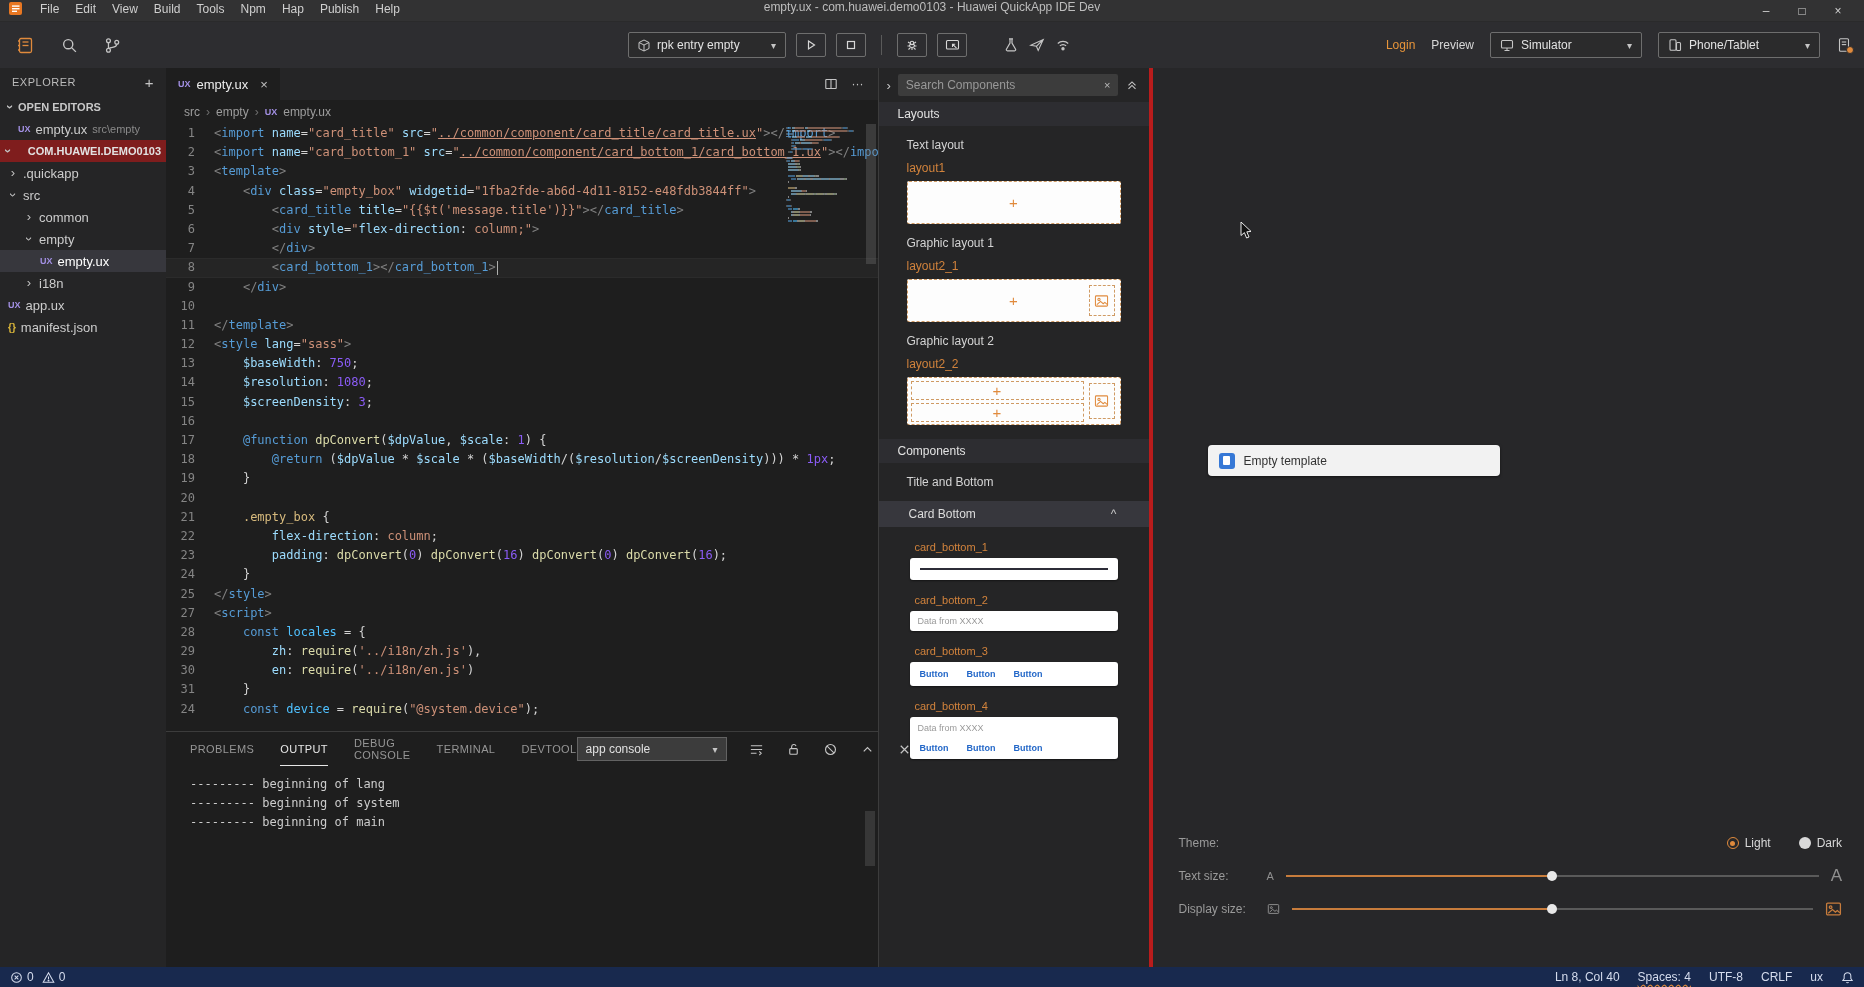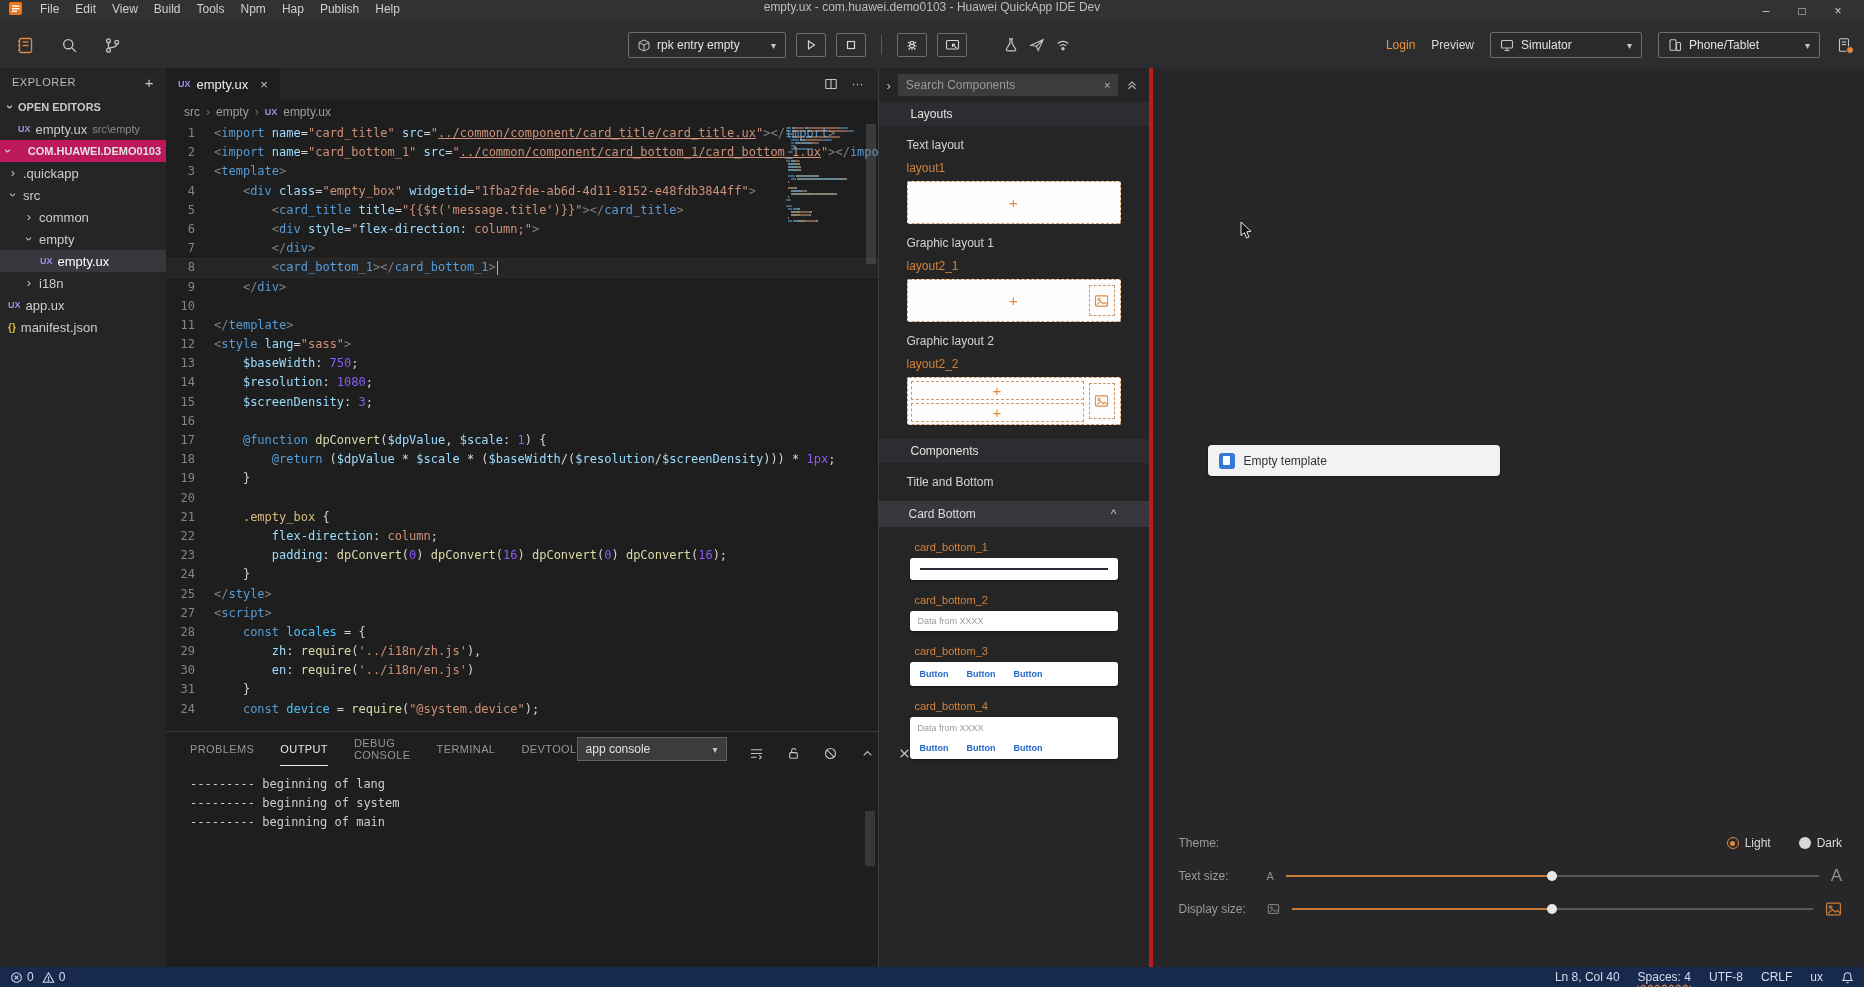--- a/index.html
+++ b/index.html
@@ -36,21 +36,21 @@
 
 .main{display:flex;height:899px}
 
 
 .explorer{width:166px;flex:none;background:#252526;font-size:13px;overflow:hidden}
 .explorer-header{height:28px;display:flex;align-items:center;padding:0 12px;color:#bbb;font-size:11px;letter-spacing:.5px}
 .explorer-header .plus{margin-left:auto;font-size:15px;color:#c5c5c5;cursor:pointer}
 .section-row{height:22px;display:flex;align-items:center;padding:0 5px;font-size:11px;font-weight:bold;color:#c8c8c8;gap:3px}
 .open-editor-row{height:22px;display:flex;align-items:center;padding-left:18px;gap:5px;cursor:pointer}
 .dim-path{color:#8a8a8a;font-size:11px}
-.project-row{height:22px;background:#be185d;display:flex;align-items:center;padding:0 5px;font-weight:bold;font-size:11px;color:#e2e2e2;gap:17px;cursor:pointer}
+.project-row{height:22px;background:#7f1d1d;display:flex;align-items:center;padding:0 5px;font-weight:bold;font-size:11px;color:#e2e2e2;gap:17px;cursor:pointer}
 .tree-row{height:22px;display:flex;align-items:center;gap:5px;color:#cccccc;cursor:pointer;white-space:nowrap}
 .tree-row.selected{background:#37373d;color:#fff}
 .chev{display:inline-block;color:#c0c0c0;font-size:13px;width:10px;text-align:center;line-height:10px}
 .chev.expanded{transform:rotate(90deg)}
 .ux-badge{color:#a390e4;font-size:9px;font-weight:bold}
 .json-badge{color:#dbb73a;font-size:10px;font-weight:bold}
 
 
 .editor-col{flex:1;min-width:0;display:flex;flex-direction:column;background:#1e1e1e}
 .tabbar{height:32px;background:#252526;display:flex;align-items:stretch}
@@ -73,39 +73,39 @@
 .mm-line span{height:2px;opacity:.55;flex:none}
 .vscroll{position:absolute;top:0;right:0;width:14px;height:100%}
 .vscroll .thumb{position:absolute;top:0;right:2px;width:10px;height:140px;background:rgba(121,121,121,.32)}
 
 
 .bottom-panel{height:236px;border-top:1px solid #3c3c3c;display:flex;flex-direction:column;background:#1e1e1e;position:relative}
 .panel-header{height:34px;display:flex;align-items:center;padding:0 26px 0 24px}
 .panel-tabs{display:flex;gap:26px;height:100%}
 .panel-tab{display:flex;align-items:center;color:#969696;font-size:11px;letter-spacing:.4px;border-bottom:1px solid transparent;cursor:pointer}
 .panel-tab.active{color:#e7e7e7;border-bottom-color:#e7e7e7}
-.panel-actions{margin-left:auto;display:flex;align-items:flex-end;gap:22px}
+.panel-actions{margin-left:auto;display:flex;align-items:center;gap:22px}
 .console-select{height:24px;width:150px;background:#3c3c3c;border:1px solid #636363;color:#e0e0e0;display:flex;align-items:center;padding:0 8px;gap:8px;cursor:pointer}
 .console-select .dd-arrow{margin-left:auto;font-size:10px;color:#c5c5c5}
 .panel-icon{display:flex;align-items:center;cursor:pointer}
 .panel-content{flex:1;padding:9px 0 0 24px;font-family:"DejaVu Sans Mono","Liberation Mono",monospace;font-size:12px;color:#cccccc;position:relative}
 .output-line{height:19px;line-height:19px;white-space:pre}
 .panel-thumb{position:absolute;right:3px;top:45px;width:10px;height:55px;background:rgba(121,121,121,.28)}
 
 
 .components-panel{width:271px;flex:none;background:#252526;border-left:1px solid #3c3c3c;display:flex;flex-direction:column;overflow:hidden}
 .cp-top{height:34px;display:flex;align-items:center;padding:0 10px 0 8px;gap:7px}
 .cp-collapse{color:#c5c5c5;cursor:pointer;font-size:13px}
 .search-box{flex:1;height:22px;background:#3c3c3c;border-radius:2px;display:flex;align-items:center;padding:0 7px 0 8px}
 .search-box input{flex:1;min-width:0;background:transparent;border:none;outline:none;color:#ddd;font-size:12px;font-family:inherit}
 .search-box input::placeholder{color:#989898}
 .search-clear{color:#bbb;font-size:11px;cursor:pointer}
 .collapse-all{color:#c5c5c5;cursor:pointer;display:flex}
 .cp-body{flex:1;overflow:hidden;padding-bottom:8px}
-.cp-section{height:24px;background:#2d2d31;display:flex;align-items:center;padding:0 32px;color:#e2e2e2}
+.cp-section{height:24px;background:#2d2d31;display:flex;align-items:center;padding:0 19px;color:#e2e2e2}
 .cp-pad{padding:0 28px}
 .group-label{margin-top:12px;color:#d4d4d4}
 .item-label{margin-top:9px;margin-bottom:6px;color:#d2833c}
 .layout-box{height:43px;background:#fdfdfd;border:1px dashed #cf9a63;border-radius:2px;position:relative;display:flex;align-items:center;justify-content:center;margin-bottom:4px;cursor:pointer}
 .layout-box .plus{color:#e08a3c;font-size:15px}
 .img-slot{position:absolute;right:5px;top:5px;bottom:5px;width:26px;border:1px dashed #cf9a63;display:flex;align-items:center;justify-content:center}
 .layout-box.double{height:48px;flex-direction:column;gap:3px;padding:3px 36px 3px 3px;align-items:stretch;justify-content:center}
 .layout-box.double .sub{flex:1;border:1px dashed #cf9a63;display:flex;align-items:center;justify-content:center}
 .cb-header{height:26px;background:#37373d;display:flex;align-items:center;padding:0 30px;color:#ddd;margin-top:12px;position:relative;cursor:pointer}
 .cb-header .chev-up{position:absolute;right:32px;color:#c5c5c5;font-size:12px}

